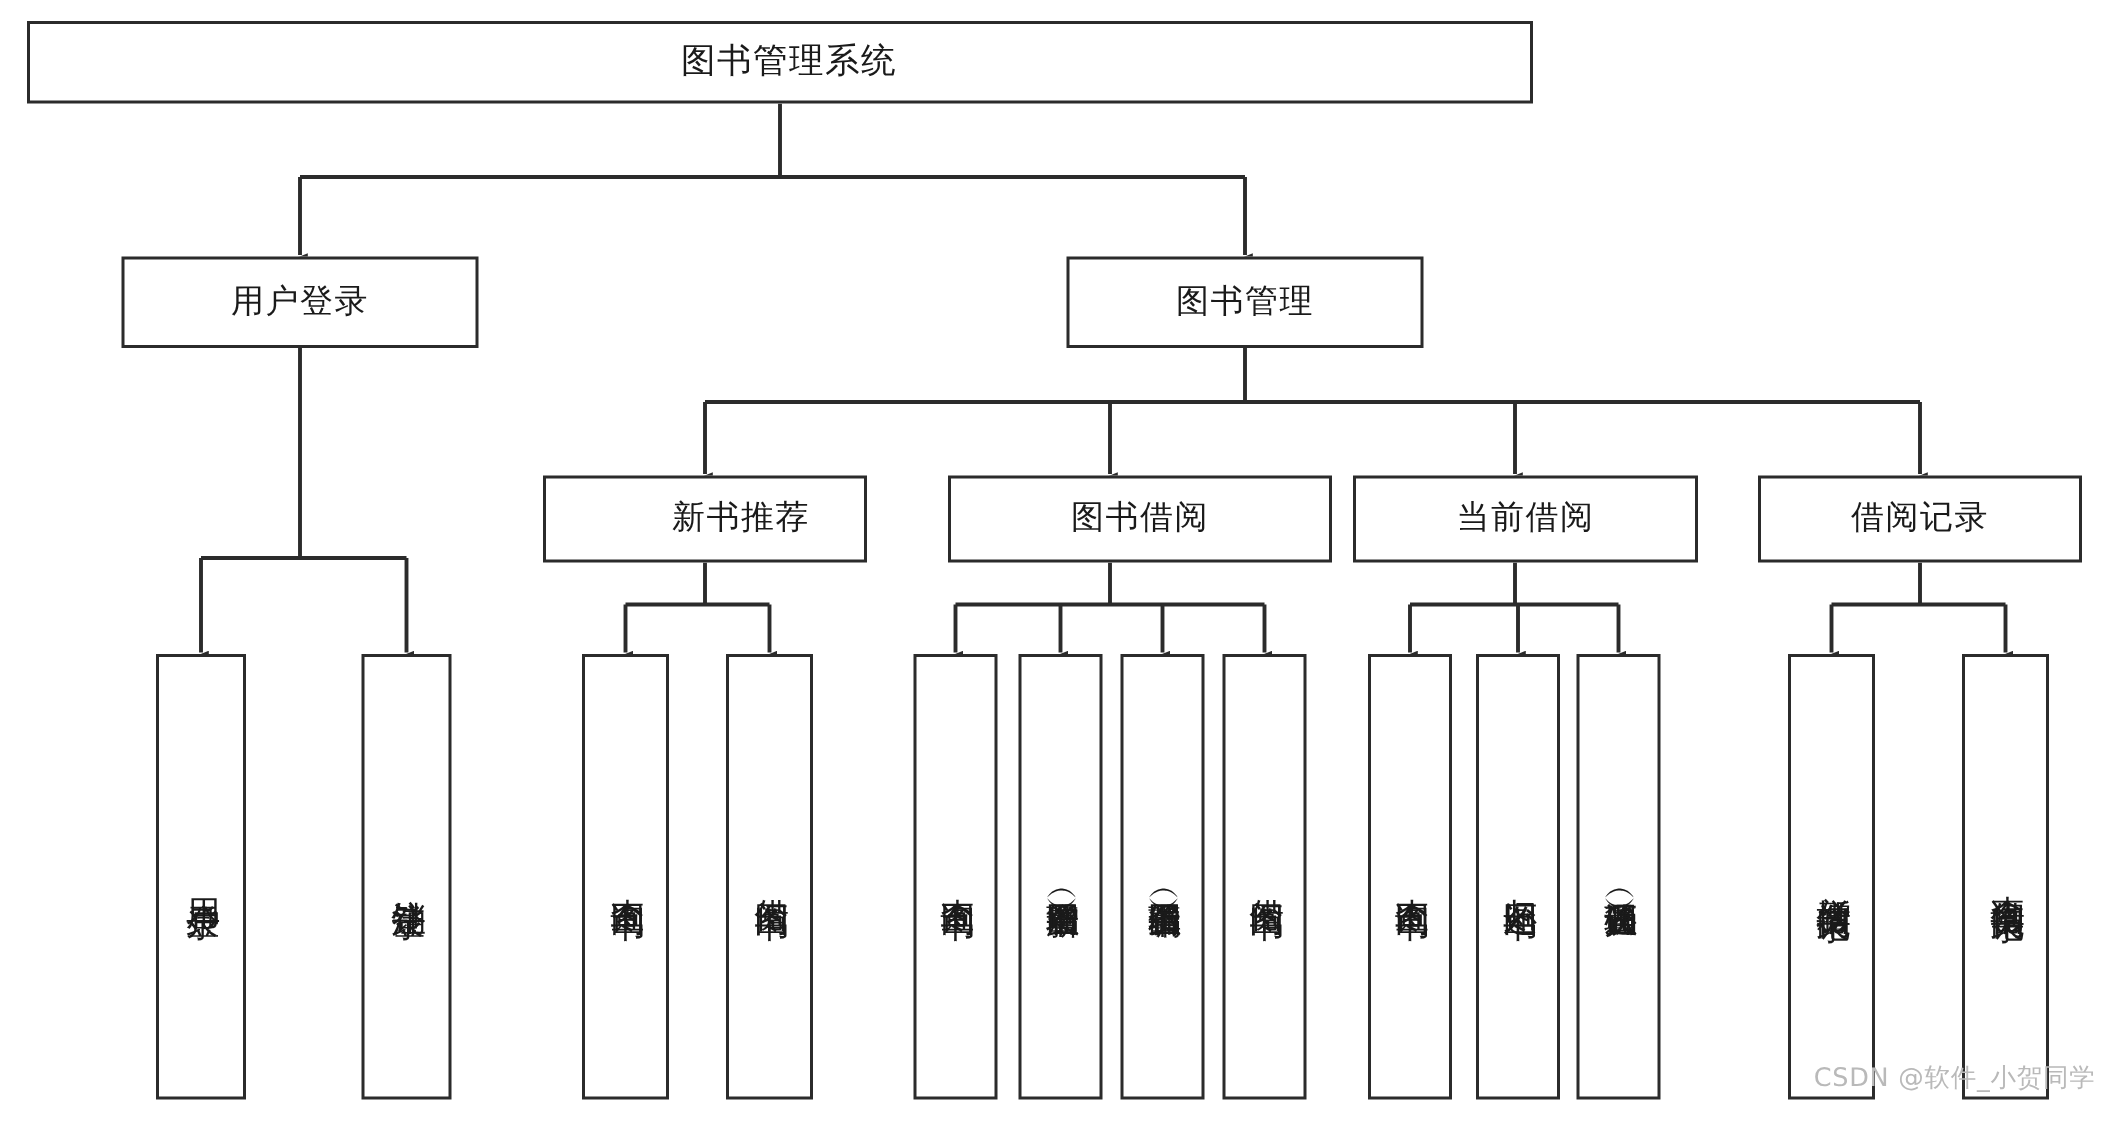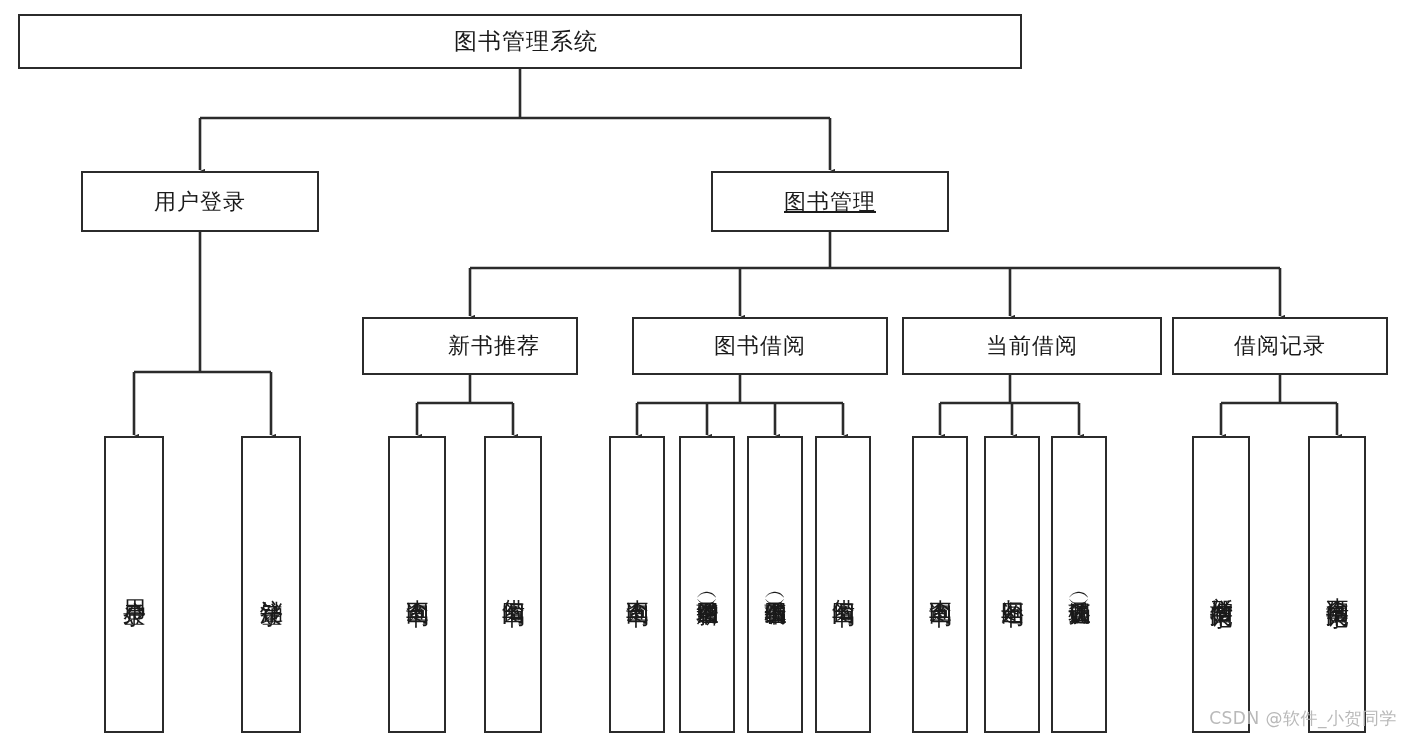--- a/index.html
+++ b/index.html
@@ -130,31 +130,31 @@
       </g>
   </svg>
 
   <div class="node h root" style="left: 18px; top: 14px; width: 1004px; height: 55px; padding-left: 12px;">
     <span class="lbl">图书管理系统</span>
   </div>
 
   <div class="node h" style="left: 81px; top: 171px; width: 238px; height: 61px;">
     <span class="lbl">用户登录</span>
   </div>
-  <div class="node h" style="left: 711px; top: 171px; width: 238px; height: 61px; text-decoration: underline;">
+  <div class="node h" style="left: 711px; top: 171px; width: 238px; height: 61px;">
     <span class="lbl">图书管理</span>
   </div>
 
   <div class="node h" style="left: 362px; top: 317px; width: 216px; height: 58px; padding-left: 48px;">
     <span class="lbl">新书推荐</span>
   </div>
   <div class="node h" style="left: 632px; top: 317px; width: 256px; height: 58px;">
     <span class="lbl">图书借阅</span>
   </div>
-  <div class="node h" style="left: 902px; top: 317px; width: 260px; height: 58px;">
+  <div class="node h" style="left: 902px; top: 317px; width: 230px; height: 58px;">
     <span class="lbl">当前借阅</span>
   </div>
   <div class="node h" style="left: 1172px; top: 317px; width: 216px; height: 58px;">
     <span class="lbl">借阅记录</span>
   </div>
 
   <div class="node v" style="left: 104px; top: 436px; width: 60px; height: 297px;">
     <span class="lbl">用户登录</span>
   </div>
   <div class="node v" style="left: 241px; top: 436px; width: 60px; height: 297px;">

